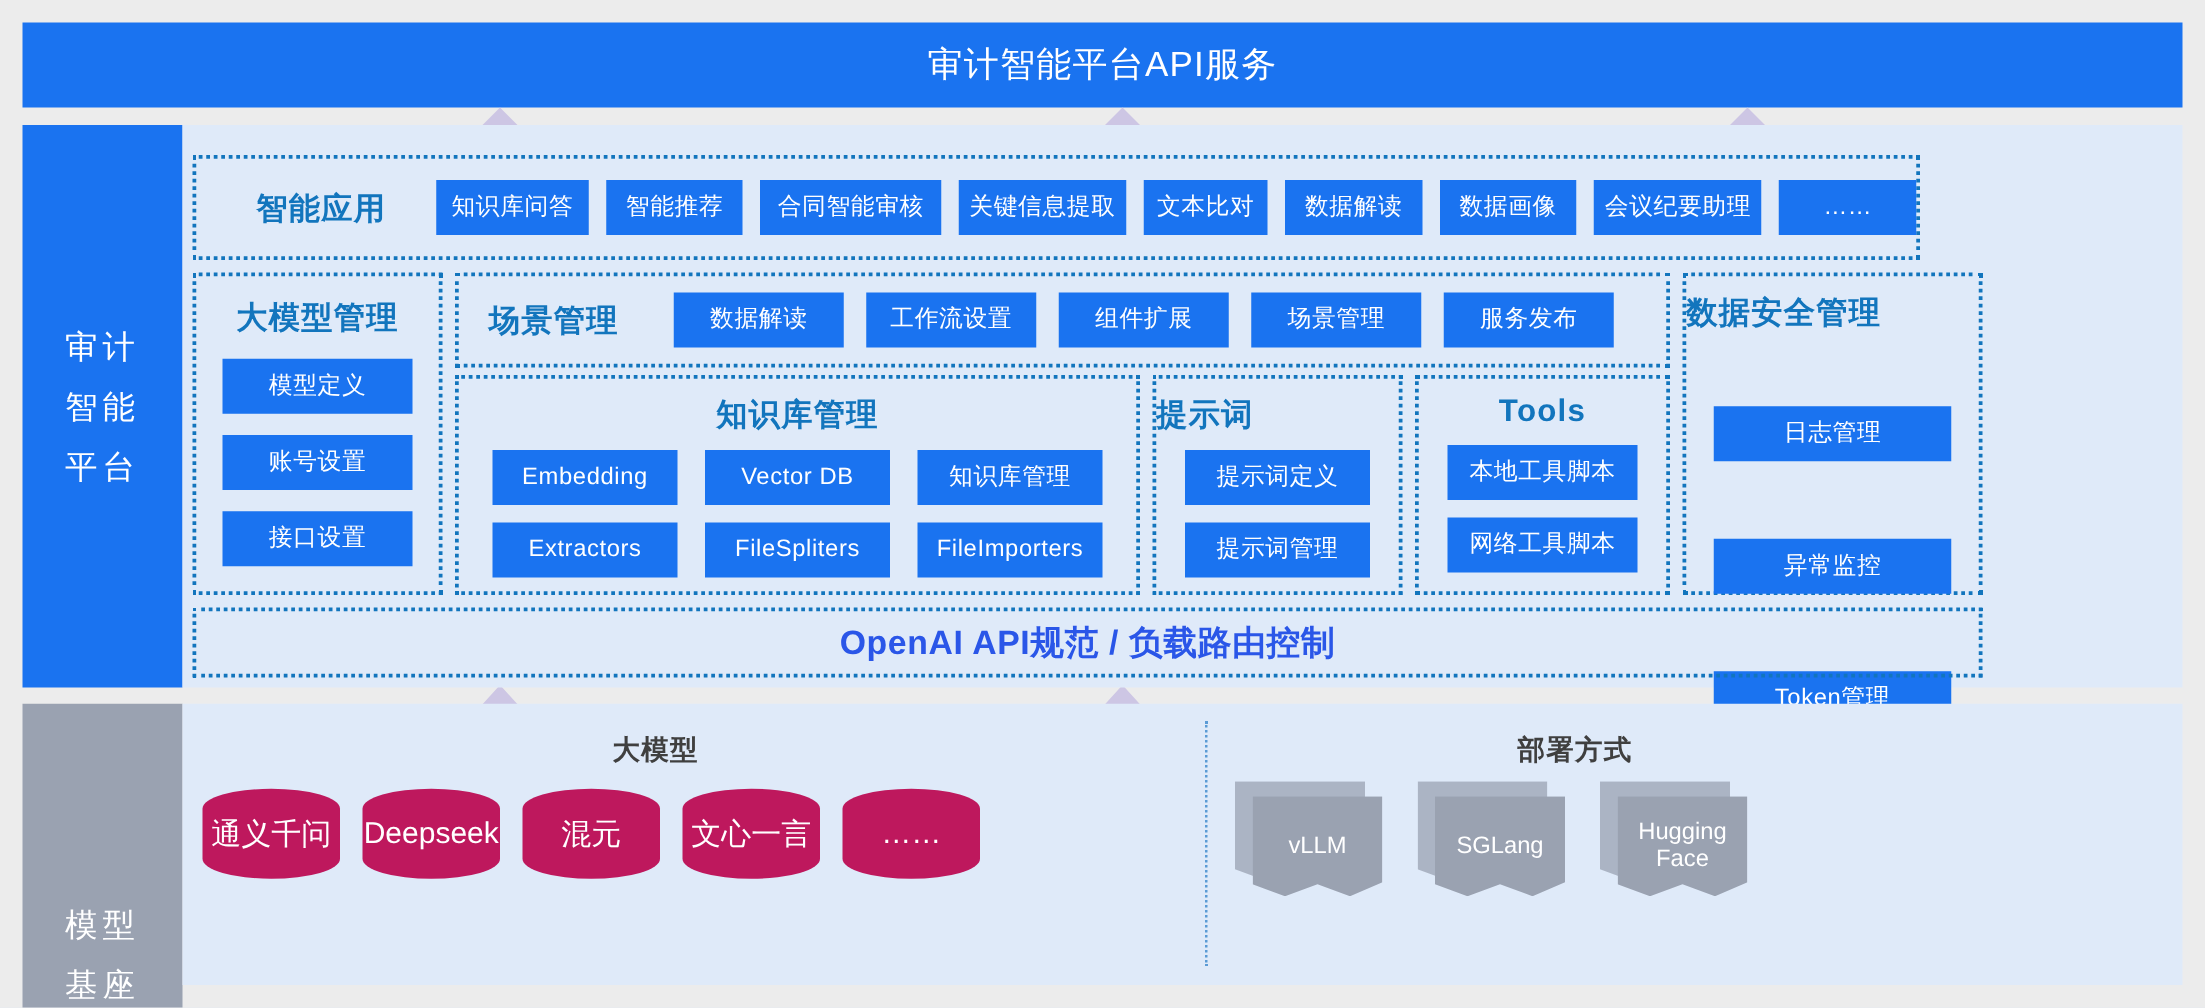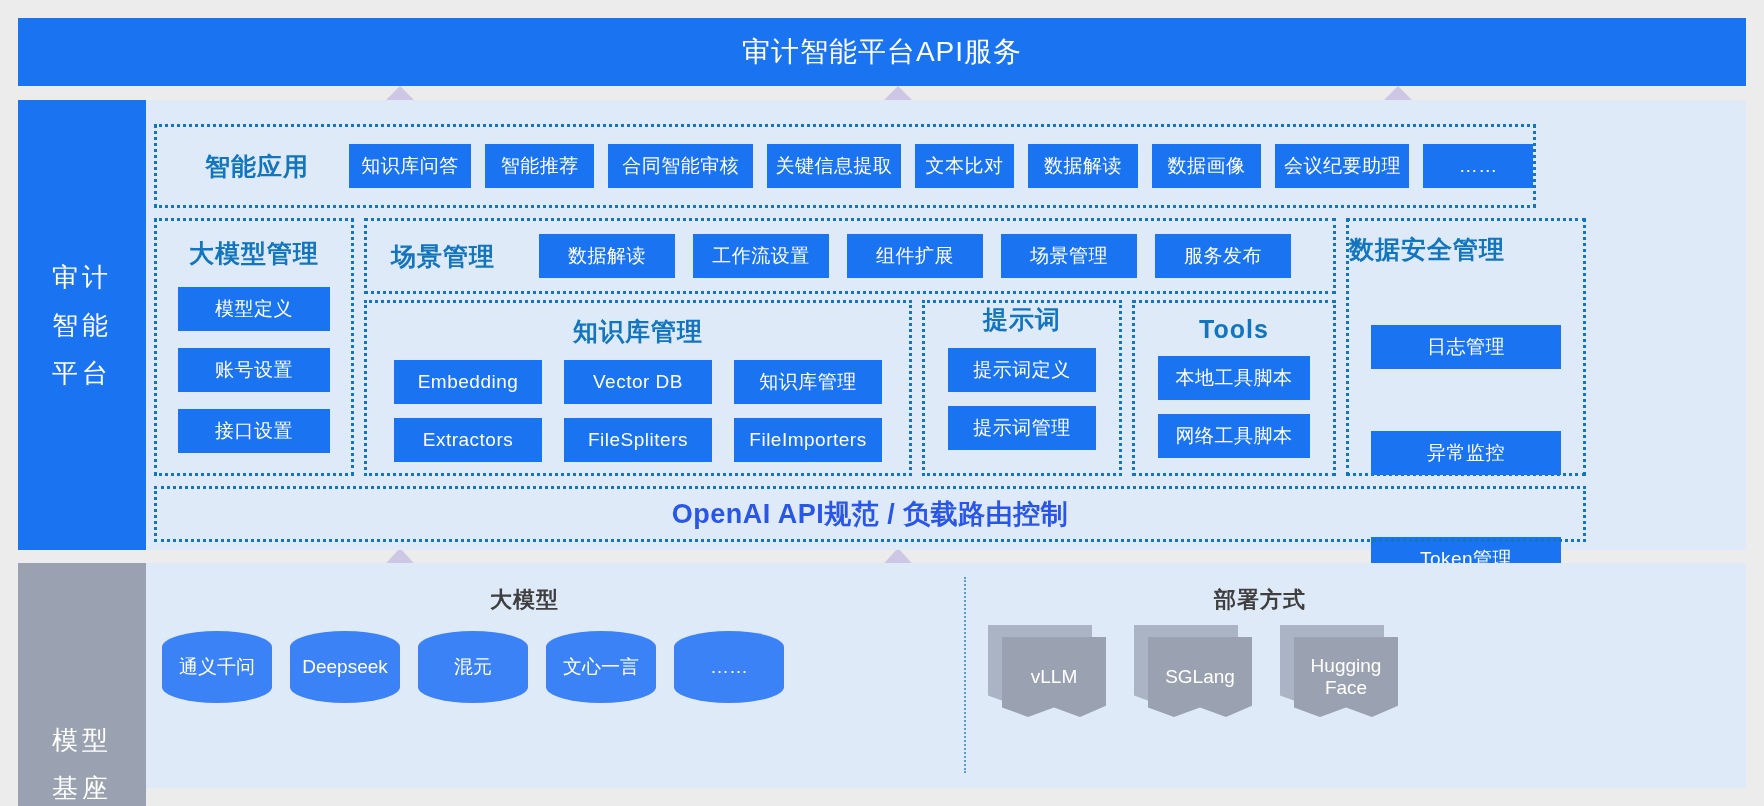--- a/index.html
+++ b/index.html
@@ -148,21 +148,21 @@
     display: grid;
     grid-template-columns: repeat(3, 148px);
     gap: 14px 22px;
     justify-content: center;
     margin-top: 12px;
   }
   #kb-grid .chip { height: 44px; }
 
   
   #pr-box { left: 776px; top: 200px; width: 200px; height: 176px; }
-  #pr-box .sec-title { display:block; text-align:center; }
+  #pr-box .sec-title { display:block; text-align:left; margin-top: 12px; }
   #pr-list {
     display: flex; flex-direction: column; align-items: center;
     gap: 14px; margin-top: 12px;
   }
   #pr-list .chip { width: 148px; height: 44px; }
 
   
   #tl-box { left: 986px; top: 200px; width: 204px; height: 176px; }
   #tl-box .sec-title { display:block; text-align:center; margin-top: 12px; }
   #tl-list {
@@ -191,25 +191,25 @@
 
   
   .b-title {
     position: absolute;
     color: #3f3f3f;
     font-weight: bold;
     font-size: 22px;
     letter-spacing: 1px;
   }
   .cyl {
-    background: #3b82f6;
+    background: #be185d;
     color: #fff;
     border-radius: 50% / 16px;
     display: flex; align-items: center; justify-content: center;
-    font-size: 19px;
+    font-size: 24px;
     width: 110px; height: 72px;
     box-sizing: border-box;
     text-align: center;
   }
   .doc {
     background: #9aa2b1;
     color: #fff;
     display: flex; align-items: center; justify-content: center;
     font-size: 19px;
     width: 104px; height: 80px;

